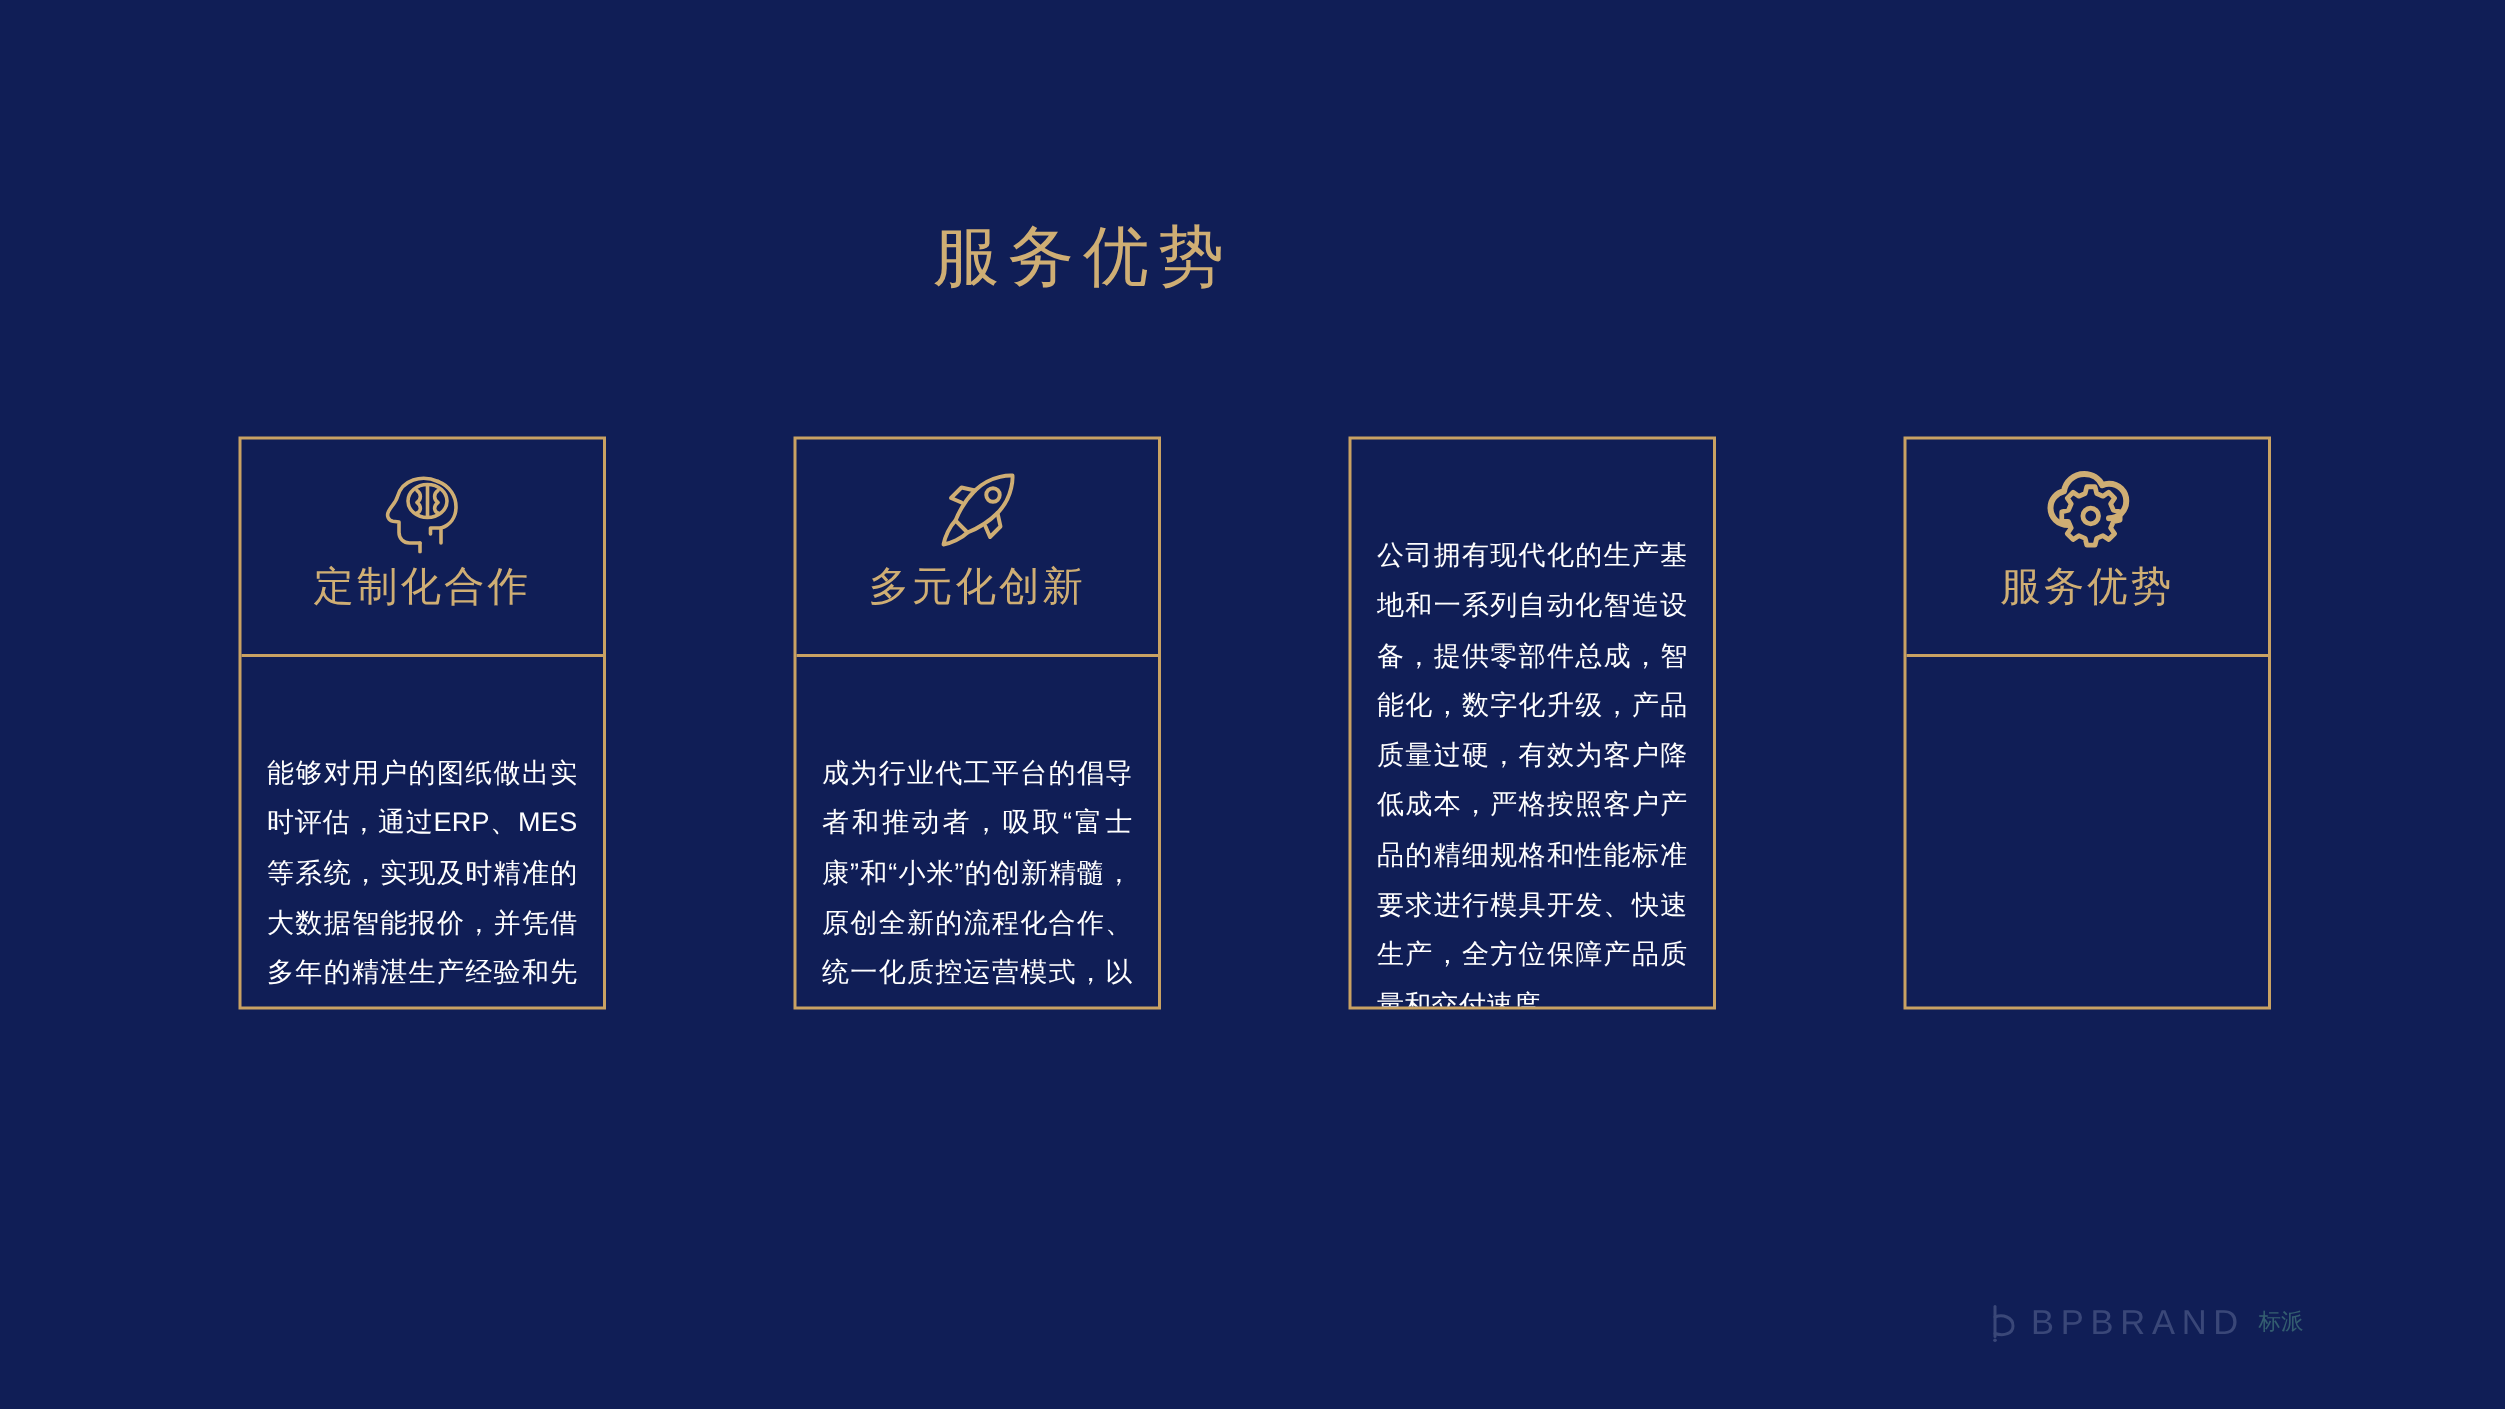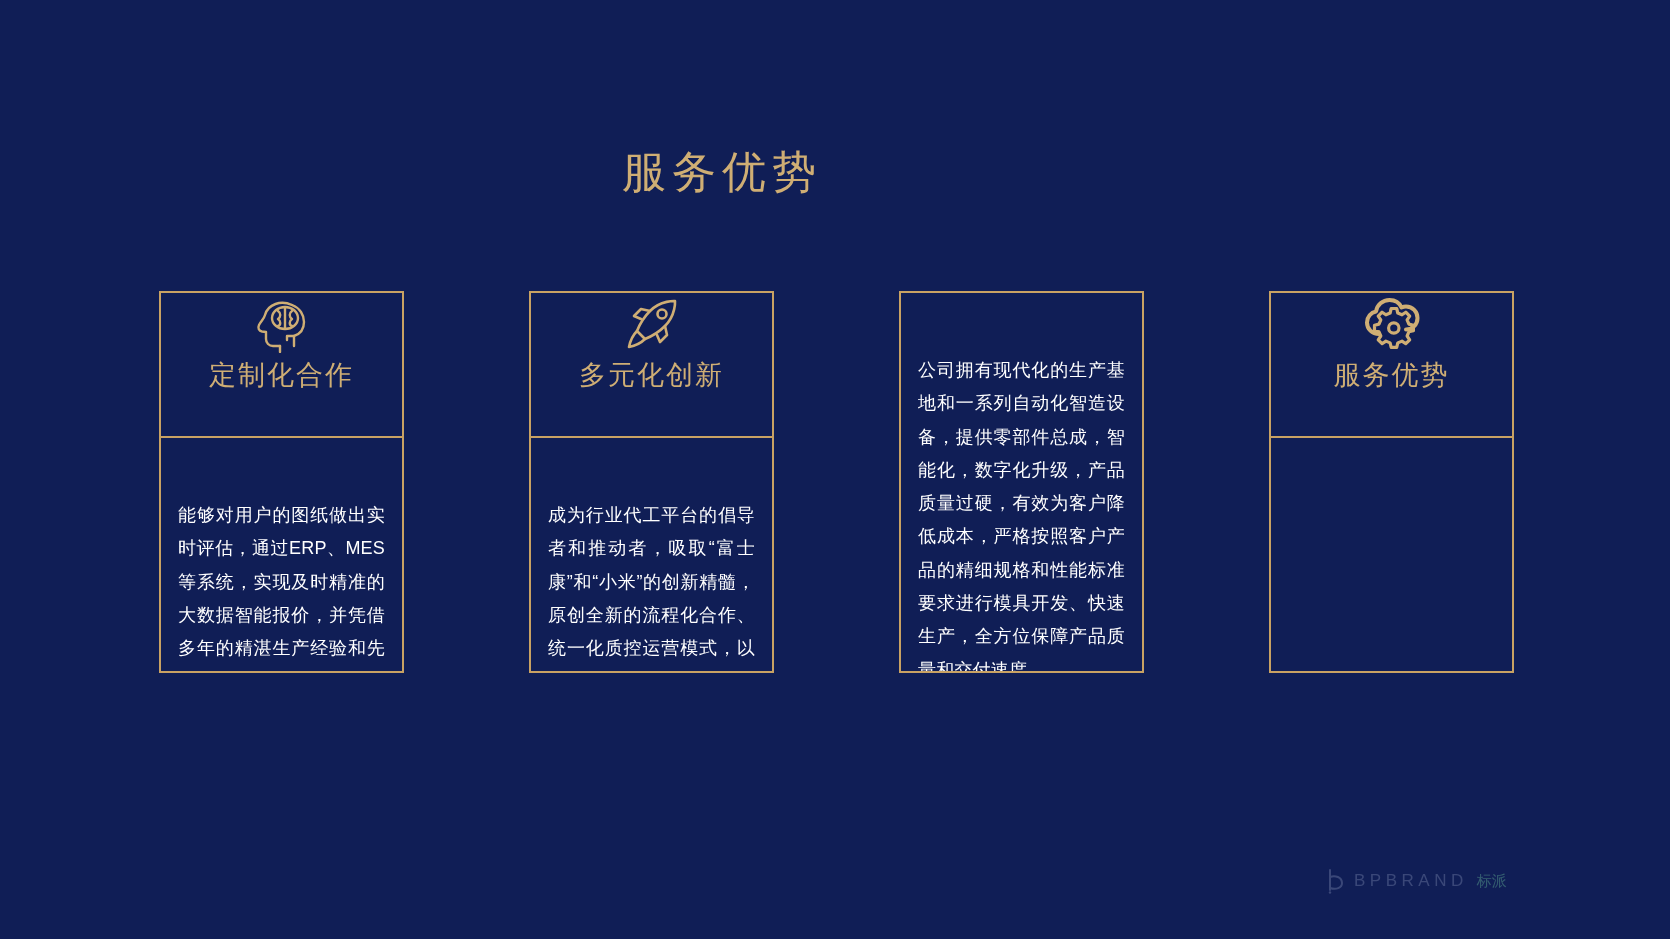--- a/index.html
+++ b/index.html
@@ -45,20 +45,21 @@
     flex-direction:column;
     background:#101e56;
   }
   .card-head {
     height:145px;
     border-bottom:2px solid #c9a263;
     display:flex;
     flex-direction:column;
     align-items:center;
     justify-content:flex-start;
+    padding-top:16px;
     flex:none;
   }
   .card-icon {
     height:62px;
     display:flex;
     align-items:center;
     justify-content:center;
     margin-bottom:6px;
   }
   .card-icon svg { display:block; }
@@ -89,21 +90,21 @@
     left:1327px; top:868px;
     display:flex;
     align-items:center;
     gap:9px;
     opacity:0.30;
   }
   #watermark .wm-mark {
     display:flex; align-items:center;
   }
   #watermark .wm-text {
-    font-size:17px;
+    font-size:23px;
     letter-spacing:4.5px;
     color:#9aa6c8;
     font-weight:400;
     white-space:nowrap;
   }
   #watermark .wm-cn {
     font-size:15px;
     letter-spacing:0px;
     color:#86efac;
     white-space:nowrap;

